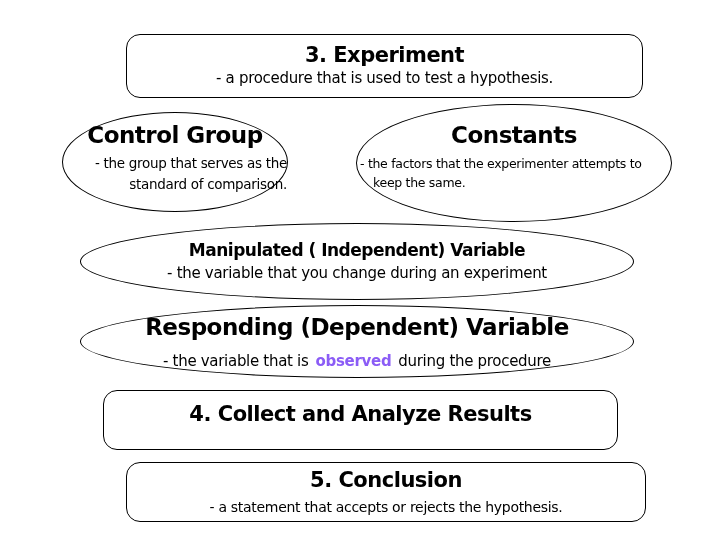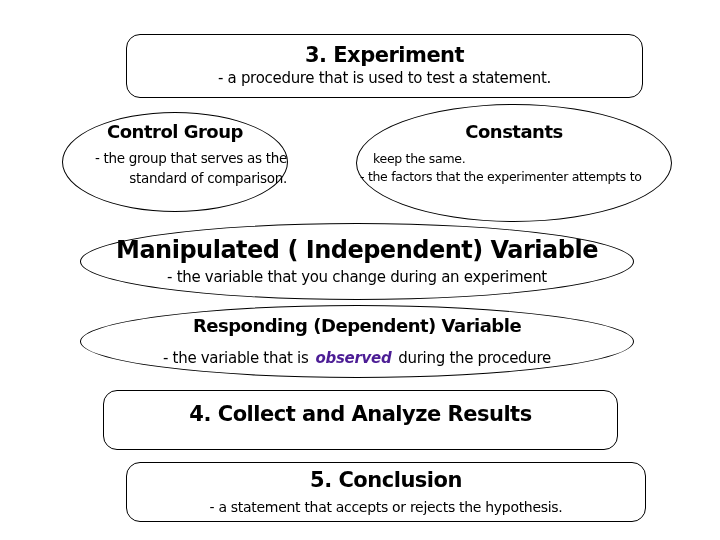--- a/index.html
+++ b/index.html
@@ -28,21 +28,21 @@
   }
   .heading-xl {
     font-weight: bold;
     font-size: 21px;
     line-height: 1.15;
     text-align: center;
     letter-spacing: -0.5px;
   }
   .heading-lg {
     font-weight: bold;
-    font-size: 18px;
+    font-size: 23px;
     line-height: 1.15;
     text-align: center;
     letter-spacing: -0.5px;
   }
   .subtext {
     font-size: 15px;
     line-height: 1.3;
     text-align: center;
     letter-spacing: -0.3px;
   }
@@ -70,21 +70,21 @@
   .ellipse-constants .heading-lg { margin-bottom: 7px; }
   .ellipse-constants .body { padding-left: 3px; text-align: left; }
   .ellipse-constants .body-line { font-size: 12.5px; }
 
   
   .ellipse-manipulated {
     left: 80px; top: 223px; width: 554px; height: 77px;
     display: flex; flex-direction: column; justify-content: center; gap: 3px;
     padding-top: 2px;
   }
-  .heading-wide { font-size: 24px; }
+  .heading-wide { font-size: 17px; }
 
   
   .ellipse-responding {
     left: 80px; top: 305px; width: 554px; height: 73px;
     display: flex; flex-direction: column; justify-content: center; gap: 12px;
     padding-top: 2px;
   }
   .highlight-word {
     font-weight: bold;
     margin: 0 7px;
@@ -103,47 +103,47 @@
   }
   .box-conclusion .subtext { font-size: 14px; }
 </style>
 </head>
 <body>
 
 <div class="slide">
 
   <div class="rbox box-experiment">
     <div class="heading-xl">3. Experiment</div>
-    <div class="subtext">- a procedure that is used to test a statement.</div>
+    <div class="subtext">- a procedure that is used to test a hypothesis.</div>
   </div>
 
   <div class="ellipse ellipse-control">
     <div class="heading-lg">Control Group</div>
     <div class="body">
       <div class="body-line">- the group that serves as the</div>
       <div class="body-line indent">standard of comparison.</div>
     </div>
   </div>
 
   <div class="ellipse ellipse-constants">
     <div class="heading-lg">Constants</div>
     <div class="body">
+      <div class="body-line">- the factors that the experimenter attempts to</div>
       <div class="body-line indent">keep the same.</div>
-      <div class="body-line">- the factors that the experimenter attempts to</div>
     </div>
   </div>
 
   <div class="ellipse ellipse-manipulated">
     <div class="heading-lg heading-wide">Manipulated ( Independent) Variable</div>
     <div class="subtext">- the variable that you change during an experiment</div>
   </div>
 
   <div class="ellipse ellipse-responding">
     <div class="heading-lg">Responding (Dependent) Variable</div>
-    <div class="subtext"><span>- the variable that is</span><span class="highlight-word" style="color: #4c1d95; font-style: italic;">observed</span><span>during the procedure</span></div>
+    <div class="subtext"><span>- the variable that is</span><span class="highlight-word" style="color: #8b5cf6;">observed</span><span>during the procedure</span></div>
   </div>
 
   <div class="rbox box-collect">
     <div class="heading-xl">4. Collect and Analyze Results</div>
   </div>
 
   <div class="rbox box-conclusion">
     <div class="heading-xl">5. Conclusion</div>
     <div class="subtext">- a statement that accepts or rejects the hypothesis.</div>
   </div>

